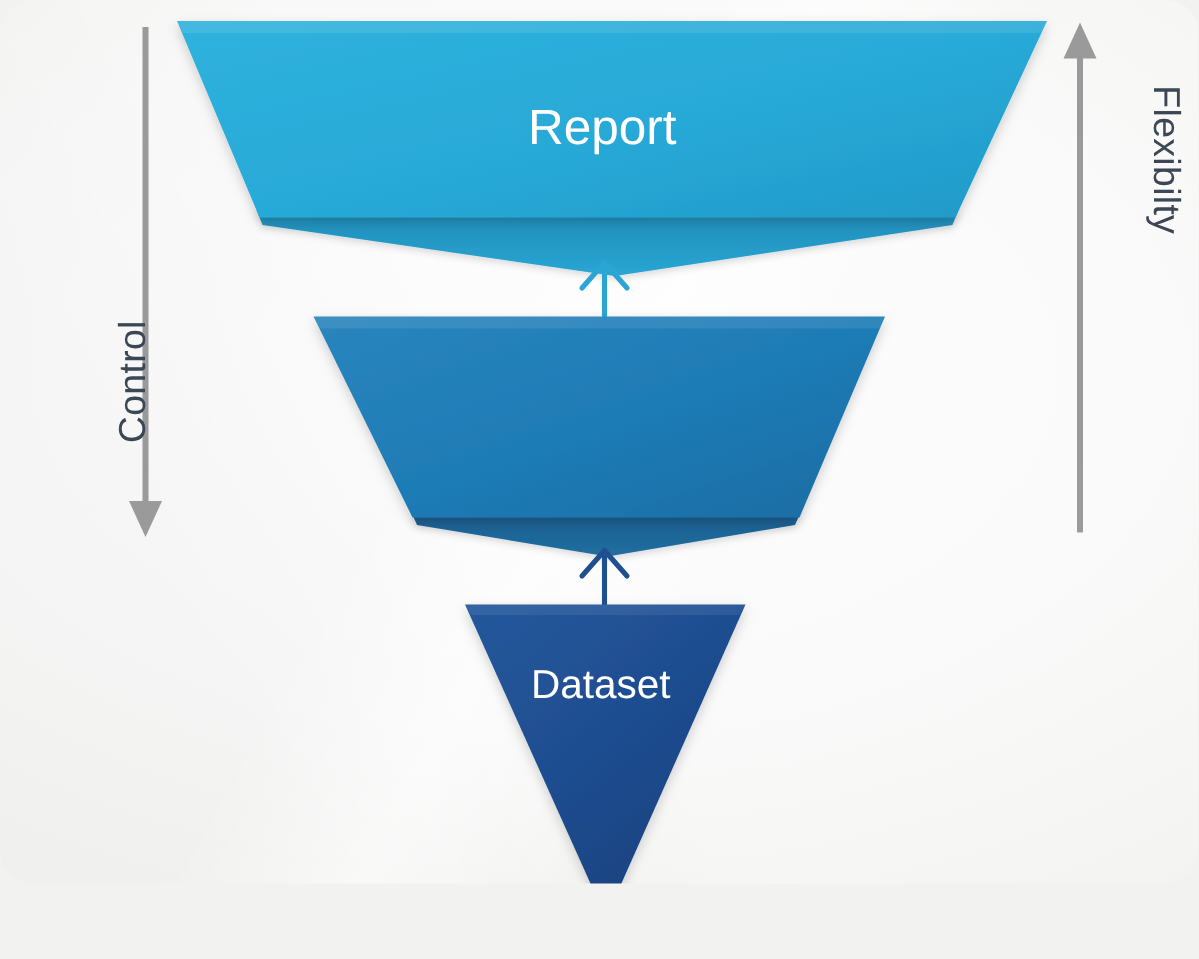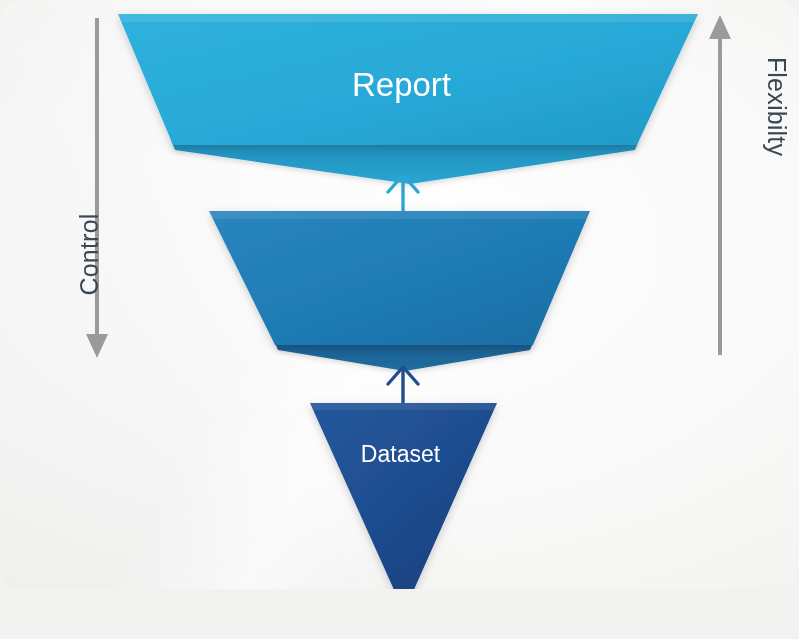--- a/index.html
+++ b/index.html
@@ -76,21 +76,21 @@
     padding-left: 4px;
   }
   #caption-data-source {
     font-size: 31px;
     left: 0;
     right: 0;
     top: 262px;
     padding-left: 2px;
   }
   #caption-dataset {
-    font-size: 23px;
+    font-size: 27px;
     left: 0;
     right: 0;
     top: 441px;
     padding-left: 2px;
   }
 </style>
 </head>
 <body>
 
 <div id="canvas">

